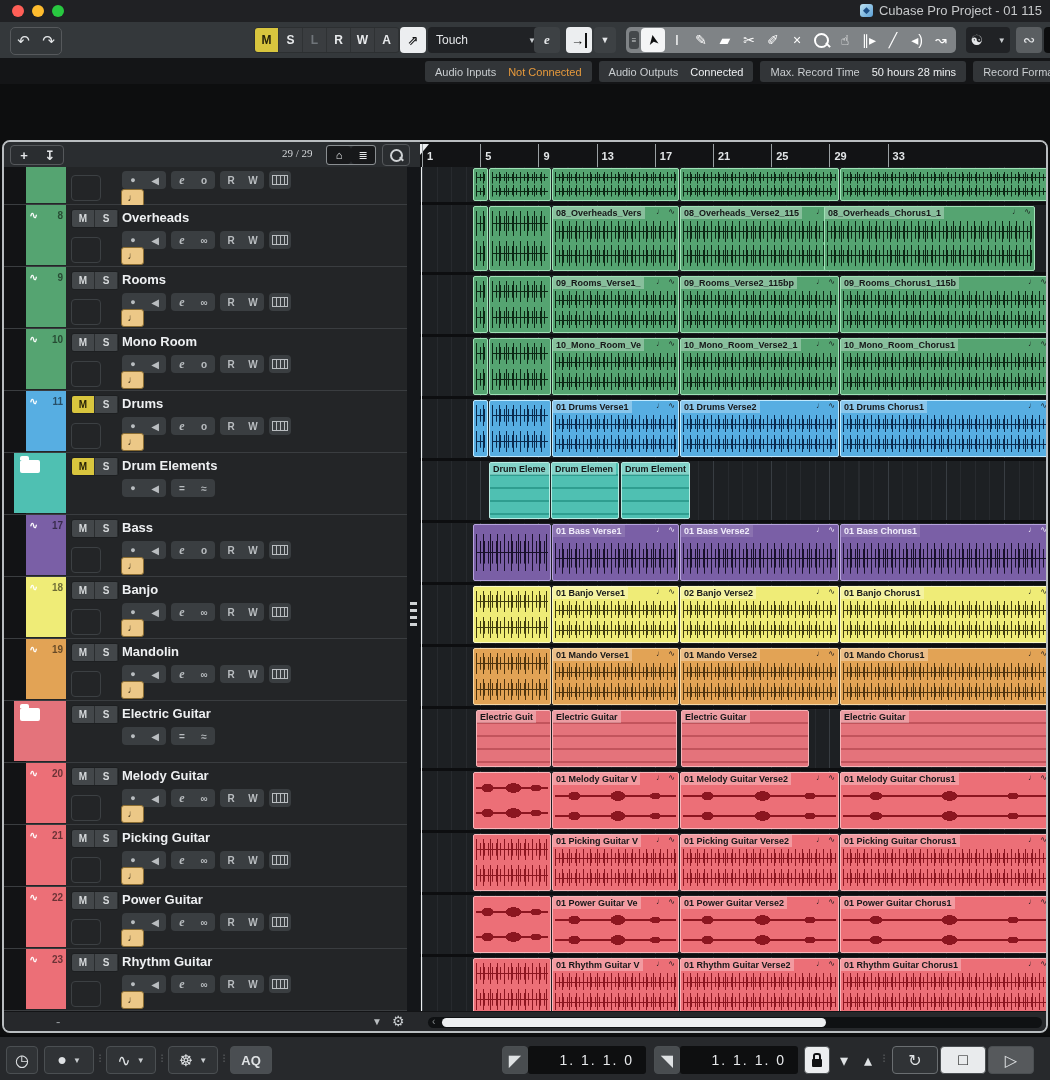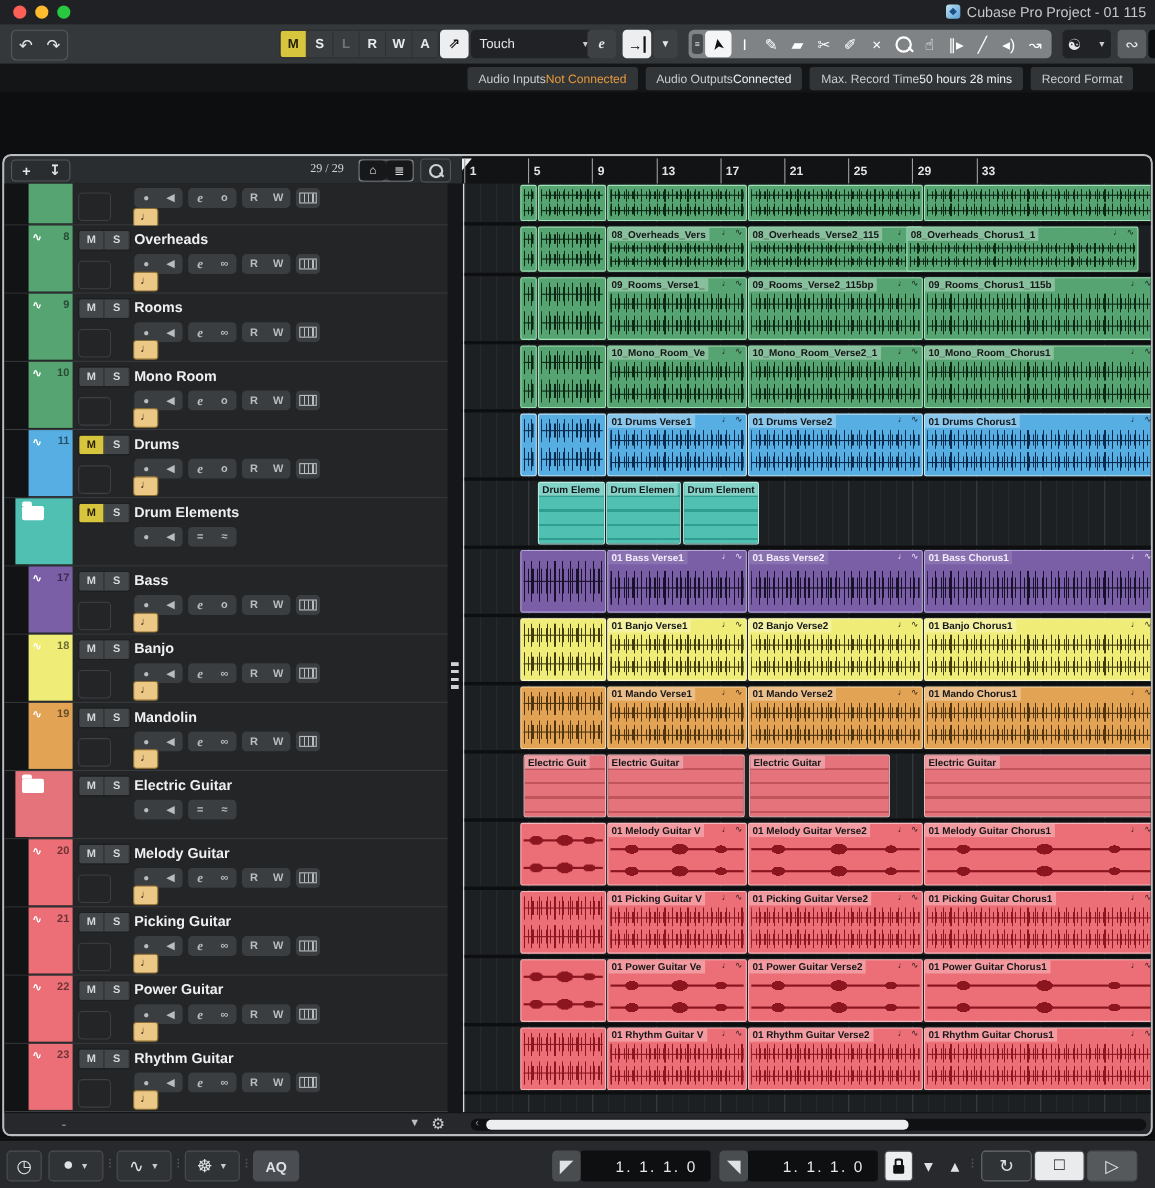--- a/index.html
+++ b/index.html
@@ -34,21 +34,21 @@
   .tool.selected{background:#f4f5f6;color:#0f1011;}
   .tool-object-selection-tool span{display:inline-block;transform:rotate(-100deg);}
   .tool-zoom-tool span{position:relative;width:11px;height:11px;border:2px solid #fff;border-radius:50%;display:inline-block;}
   .tool-zoom-tool span::after{content:'';position:absolute;left:9px;top:9px;width:6px;height:2px;background:#fff;transform:rotate(45deg);}
   #colorbtn{position:absolute;left:966px;top:5px;width:44px;background:#202225;justify-content:space-around;font-size:14px;}
   #fadebtn{position:absolute;left:1016px;top:5px;width:26px;background:#5a5e61;font-size:15px;}
   #morebtn{position:absolute;left:1044px;top:5px;width:20px;background:#0c0d0e;color:#fff;font-weight:bold;}
   
   #statusrow{position:absolute;left:0;top:58px;width:100%;height:26px;background:#141517;}
   #status-chips{position:absolute;left:425px;top:3px;display:flex;gap:7px;}
-  .chip{display:flex;align-items:center;gap:0;background:#323538;border-radius:3px;height:21px;padding:0 10px;font-size:11px;color:#c9cdd0;white-space:nowrap;}
+  .chip{display:flex;align-items:center;gap:12px;background:#323538;border-radius:3px;height:21px;padding:0 10px;font-size:11px;color:#c9cdd0;white-space:nowrap;}
   .chip .v{font-weight:normal;color:#eef0f2;}
   .chip .v.warn{color:#e79a3c;}
   #infoline{position:absolute;right:34px;top:104px;font-size:11px;font-weight:bold;color:#b4b8bb;}
   #bg-upper{position:absolute;left:0;top:84px;width:100%;height:56px;background:#101113;}
   
   #pwin{position:absolute;left:2px;top:140px;width:1046px;height:893px;border:2px solid #b9bdc0;border-radius:8px;background:#242628;overflow:hidden;box-sizing:border-box;}
   #phead{position:absolute;left:0;top:0;width:100%;height:25px;background:#2a2d30;border-bottom:1px solid #131416;}
   #addgrp{position:absolute;left:6px;top:3px;display:flex;border:1px solid #55585b;border-radius:4px;}
   #addgrp .tbtn{background:transparent;width:26px;height:18px;font-size:13px;font-weight:bold;}
   #tcount{position:absolute;left:278px;top:5px;font-size:11px;color:#d2d5d8;font-family:Liberation Serif, serif;}
@@ -705,21 +705,21 @@
               <div class="wrow"></div>
             </div>
           </div>
           <div class="clip nolabel" style="left: 420px; width: 211px; --cf: #55a471; --cb: #9fe2b6; --wf: #0c2714;">
             <div class="cwave">
               <div class="wrow"></div>
               <div class="wrow"></div>
             </div>
           </div>
         </div>
-        <div class="lane" style="height: 46px;">
+        <div class="lane" style="height: 70px;">
           <div class="clip nolabel" style="left: 53px; width: 15px; --cf: #55a471; --cb: #9fe2b6; --wf: #0c2714;">
             <div class="cwave">
               <div class="wrow"></div>
               <div class="wrow"></div>
             </div>
           </div>
           <div class="clip nolabel" style="left: 69px; width: 62px; --cf: #55a471; --cb: #9fe2b6; --wf: #0c2714;">
             <div class="cwave">
               <div class="wrow"></div>
               <div class="wrow"></div>

